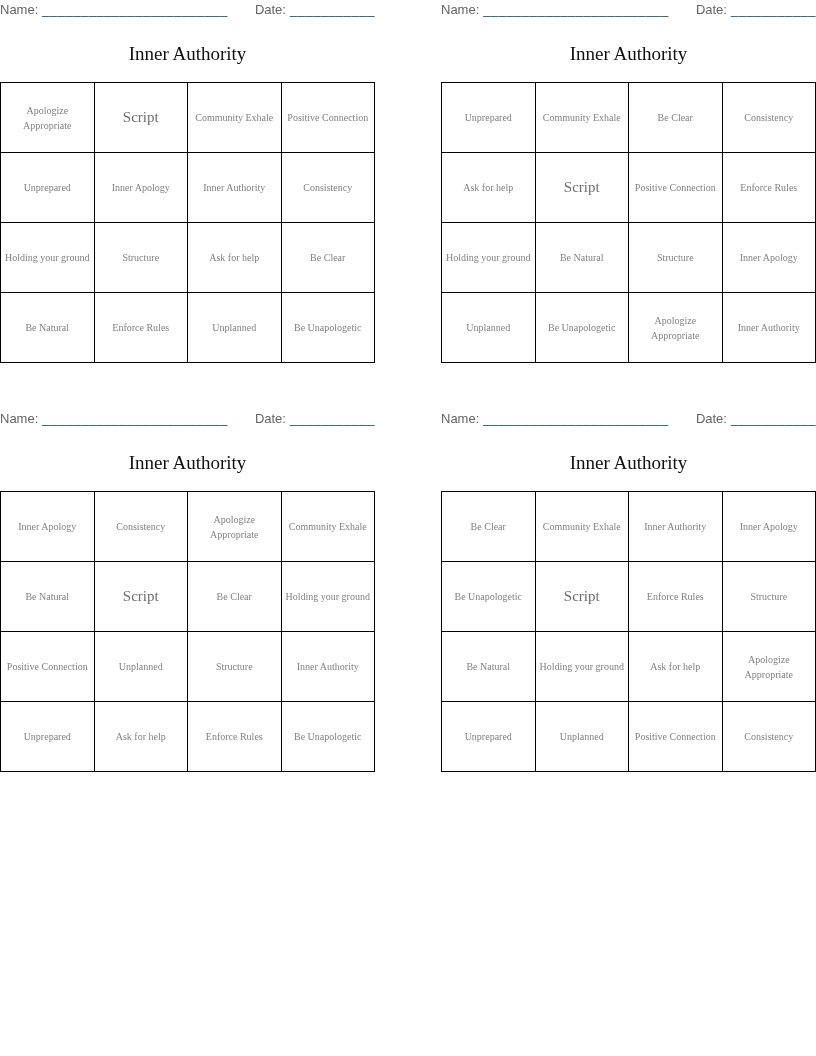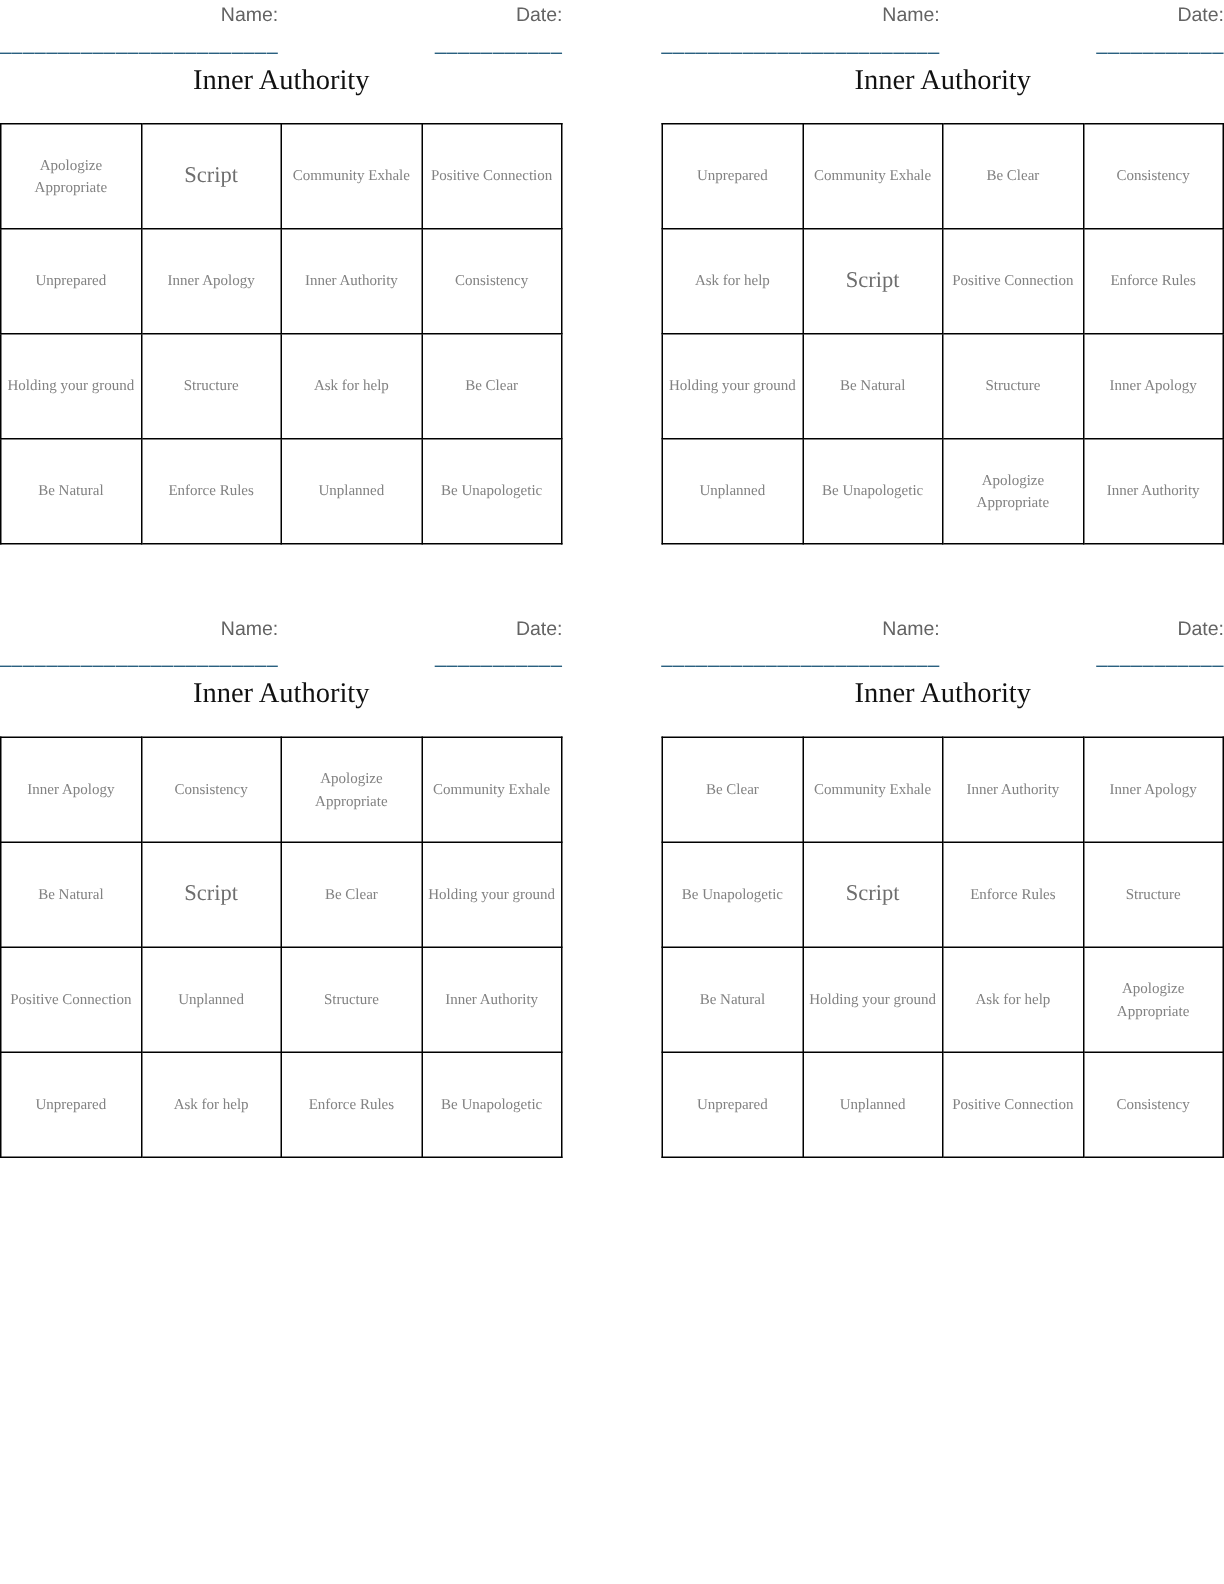--- a/index.html
+++ b/index.html
@@ -1,21 +1,21 @@
 <!DOCTYPE html>
 <html><head>
 <meta charset="utf-8">
 <style>
   html,body{margin:0;padding:0;background:#ffffff;}
   .page{position:relative;width:816px;height:1056px;background:#ffffff;overflow:hidden;
         font-family:"Liberation Sans",sans-serif;}
   .card{position:absolute;width:375px;height:365px;}
   .hdr{position:absolute;top:2px;left:0;width:100%;display:flex;justify-content:space-between;
        font-size:13px;color:#636363;white-space:nowrap;}
-  .hpart{display:inline-flex;align-items:flex-end;gap:4px;flex-direction:column;}
+  .hpart{display:inline-flex;align-items:flex-start;gap:4px;}
   .ul{letter-spacing:0.5px;color:#0c4a6e;}
   .title{position:absolute;top:43px;left:0;width:100%;text-align:center;
          font-family:"Liberation Serif",serif;font-size:19px;color:#111111;}
   table.grid{position:absolute;top:82px;left:0;width:375px;border-collapse:collapse;table-layout:fixed;}
   td.cell{border:1px solid #000000;width:25%;height:69px;text-align:center;vertical-align:middle;
           font-family:"Liberation Serif",serif;font-size:10px;line-height:15px;color:#828282;
           padding:0 1px;overflow:hidden;}
   td.cell.free{font-size:15px;color:#6e6e6e;margin-top:12px;}
 </style>
 </head>

